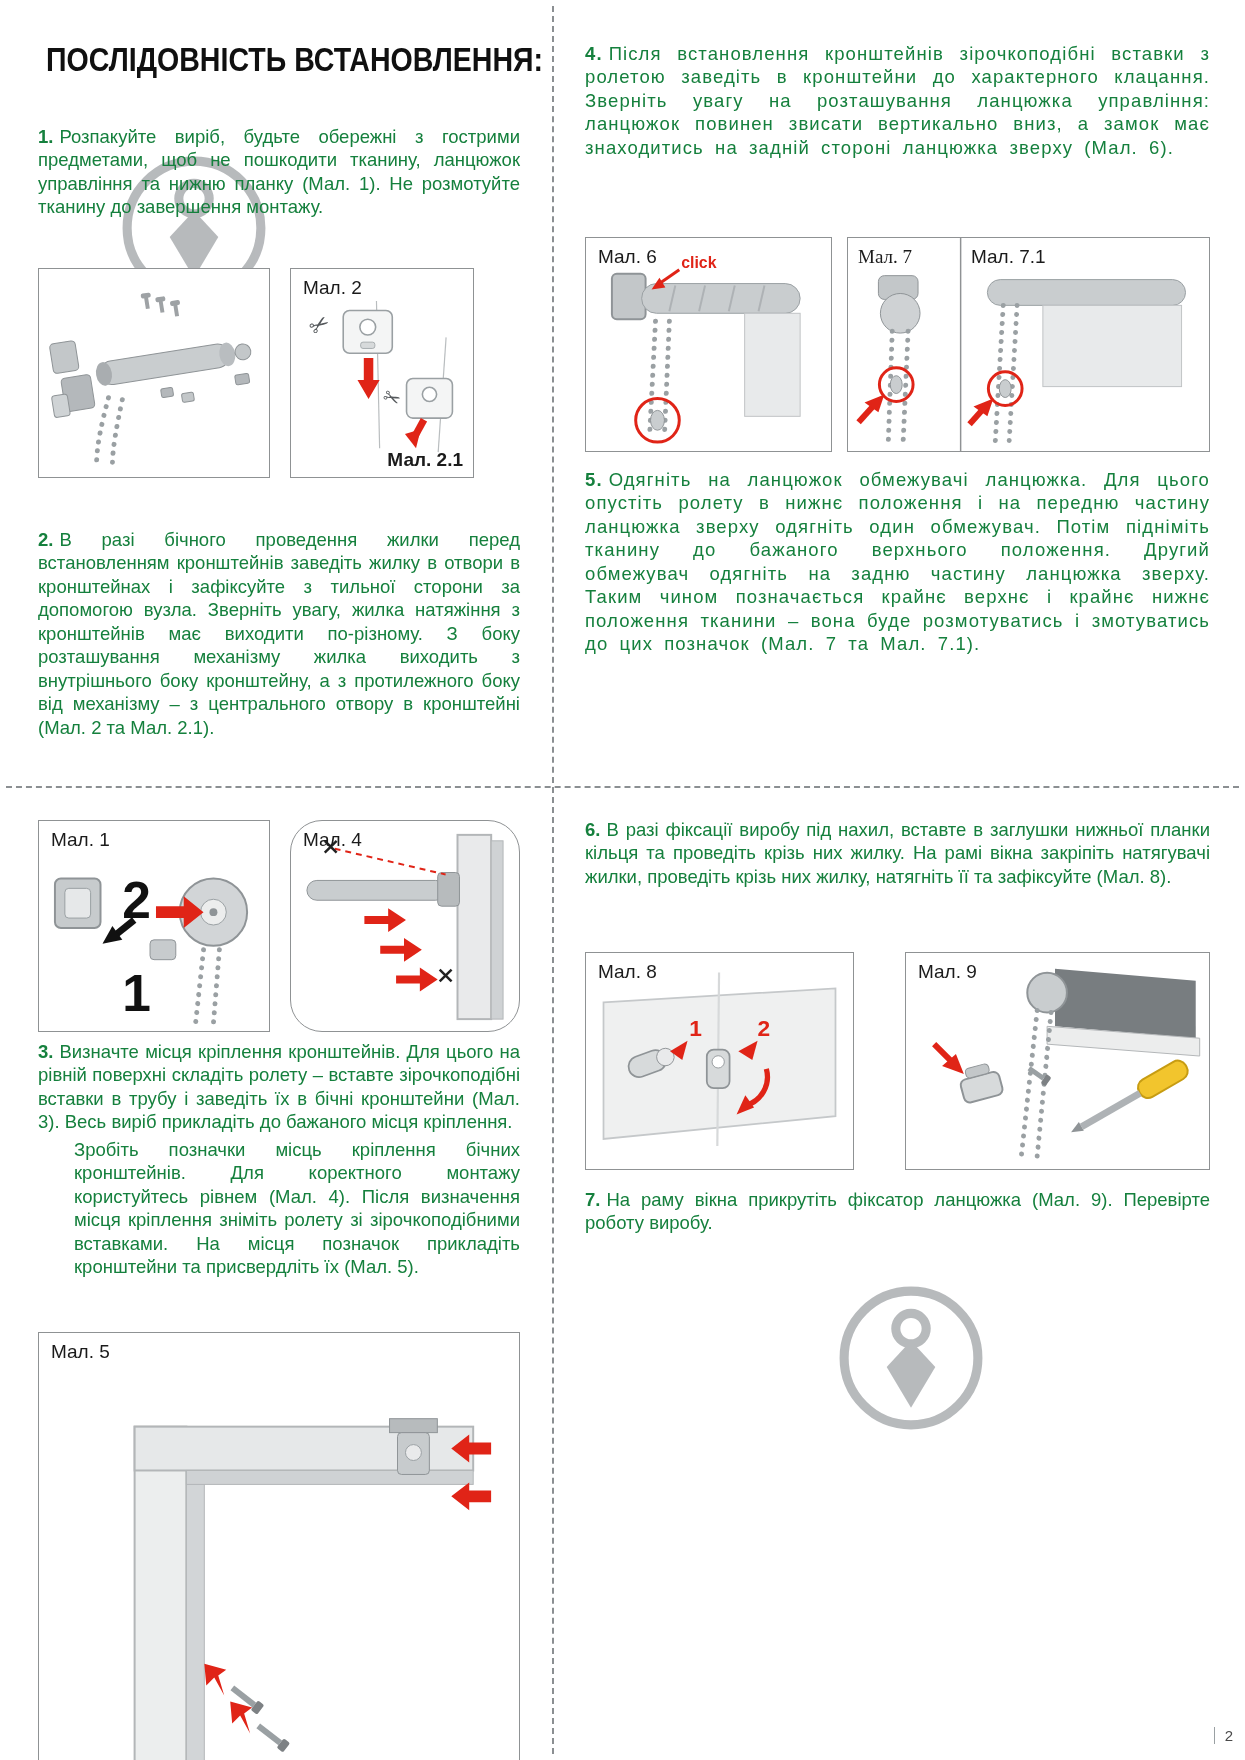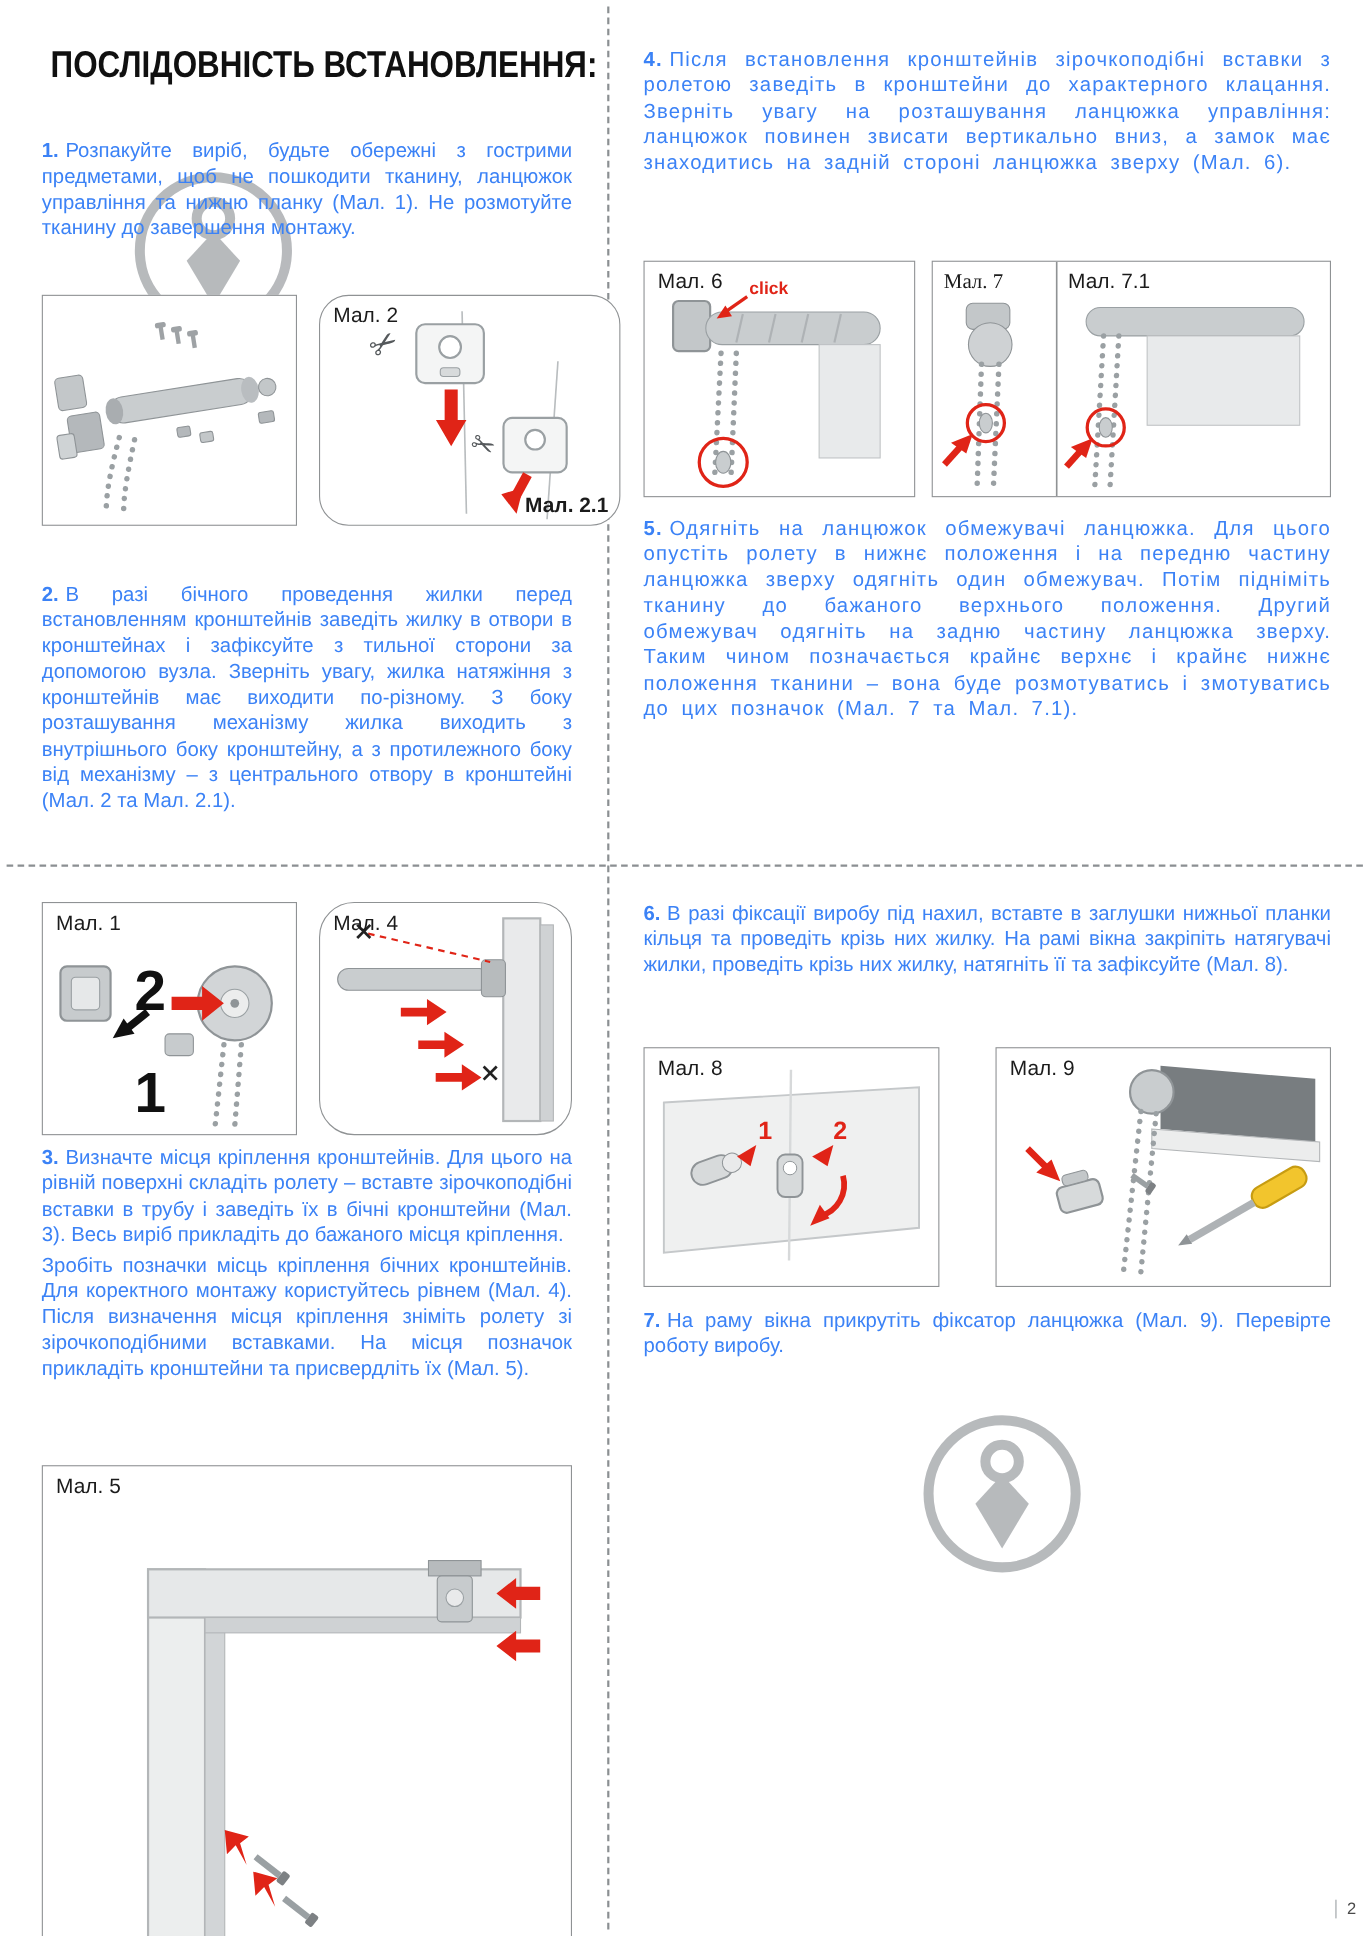--- a/index.html
+++ b/index.html
@@ -3,23 +3,23 @@
 <meta charset="utf-8">
 <style>
   * { margin:0; padding:0; box-sizing:border-box; }
   html,body { background:#ffffff; }
   .page { position:relative; width:1245px; height:1760px; background:#fff;
           font-family:"Liberation Sans", sans-serif; color:#1b1b1b; overflow:hidden;padding-left:12px; }
   .v-divider { position:absolute; left:552px; top:6px; bottom:6px; border-left:2px dashed #8b8f92; }
   .h-divider { position:absolute; top:786px; left:6px; right:6px; border-top:2px dashed #8b8f92; }
   .title { position:absolute; left:46px; top:40px; font-weight:bold; font-size:34px; color:#101010;
            transform:scaleX(0.84); transform-origin:left top; white-space:nowrap; z-index:1; }
-  .step { position:absolute; font-size:18.5px; line-height:1.27; text-align:justify; color:#3b82f6; z-index:1; }
+  .step { position:absolute; font-size:18.5px; line-height:1.27; text-align:justify; color:#15803d; z-index:1; }
   .step strong { margin-right:6px; }
-  .step p + p { margin-top:4px; }
+  .step p + p { margin-top:4px;margin-left:36px; }
   .spread { letter-spacing:1.1px; word-spacing:5px; }
   .figbox { position:absolute; border:1.6px solid #8f9294; background:#fff; z-index:1;text-align:center; }
   .figbox svg { position:absolute; left:0; top:0; width:100%; height:100%; }
   .figlabel { position:absolute; font-size:19px; color:#1b1b1b; z-index:2; }
   .lab-tl { left:12px; top:8px; }
   .lab-br { right:10px; bottom:6px;font-weight:bold; }
   .watermark { position:absolute; z-index:0; }
   .pagenum { position:absolute; right:12px; bottom:16px; font-size:15px; color:#4a4a4a;
              border-left:1.5px solid #9aa0a3; padding-left:10px; z-index:1; }
   .chain { stroke:#9aa0a3; stroke-width:5; stroke-linecap:round; stroke-dasharray:0.1 9; fill:none; }
@@ -76,21 +76,21 @@
         <circle cx="208" cy="98" r="8" fill="#c3c7c9" stroke="#8f9497"></circle>
         <rect x="196" y="120" width="14" height="10" rx="2" fill="#b4b8bb" stroke="#8f9497"></rect>
         <rect x="120" y="122" width="12" height="9" rx="2" fill="#b4b8bb" stroke="#8f9497"></rect>
         <rect x="140" y="130" width="12" height="9" rx="2" fill="#c3c7c9" stroke="#8f9497"></rect>
       </g>
       <path class="chain" d="M 70 130 C 62 160 58 180 58 198"></path>
       <path class="chain" d="M 84 132 C 78 160 74 182 74 198"></path>
     </svg>
   </div>
 
-  <div class="figbox" style="left:290px; top:268px; width:274px; height:210px;border-radius:27px;">
+  <div class="figbox" style="left:290px; top:268px; width:184px; height:210px;">
     <span class="figlabel lab-tl">Мал. 2</span>
     <span class="figlabel lab-br">Мал. 2.1</span>
     <svg viewBox="0 0 230 210">
       <line x1="108" y1="14" x2="112" y2="200" stroke="#b9bdbf" stroke-width="1.5"></line>
       <line x1="196" y1="60" x2="186" y2="205" stroke="#b9bdbf" stroke-width="1.5"></line>
       <rect x="66" y="26" width="62" height="54" rx="8" fill="#f4f5f5" stroke="#9aa0a3" stroke-width="2"></rect>
       <circle cx="97" cy="47" r="10" fill="#fff" stroke="#9aa0a3" stroke-width="2"></circle>
       <rect x="88" y="66" width="18" height="8" rx="3" fill="#d7dadb" stroke="#9aa0a3"></rect>
       <text x="24" y="52" font-size="30" fill="#55595c" transform="rotate(-35 40 44)">✂</text>
       <polygon class="red" points="92,86 104,86 104,114 112,114 98,138 84,114 92,114"></polygon>

